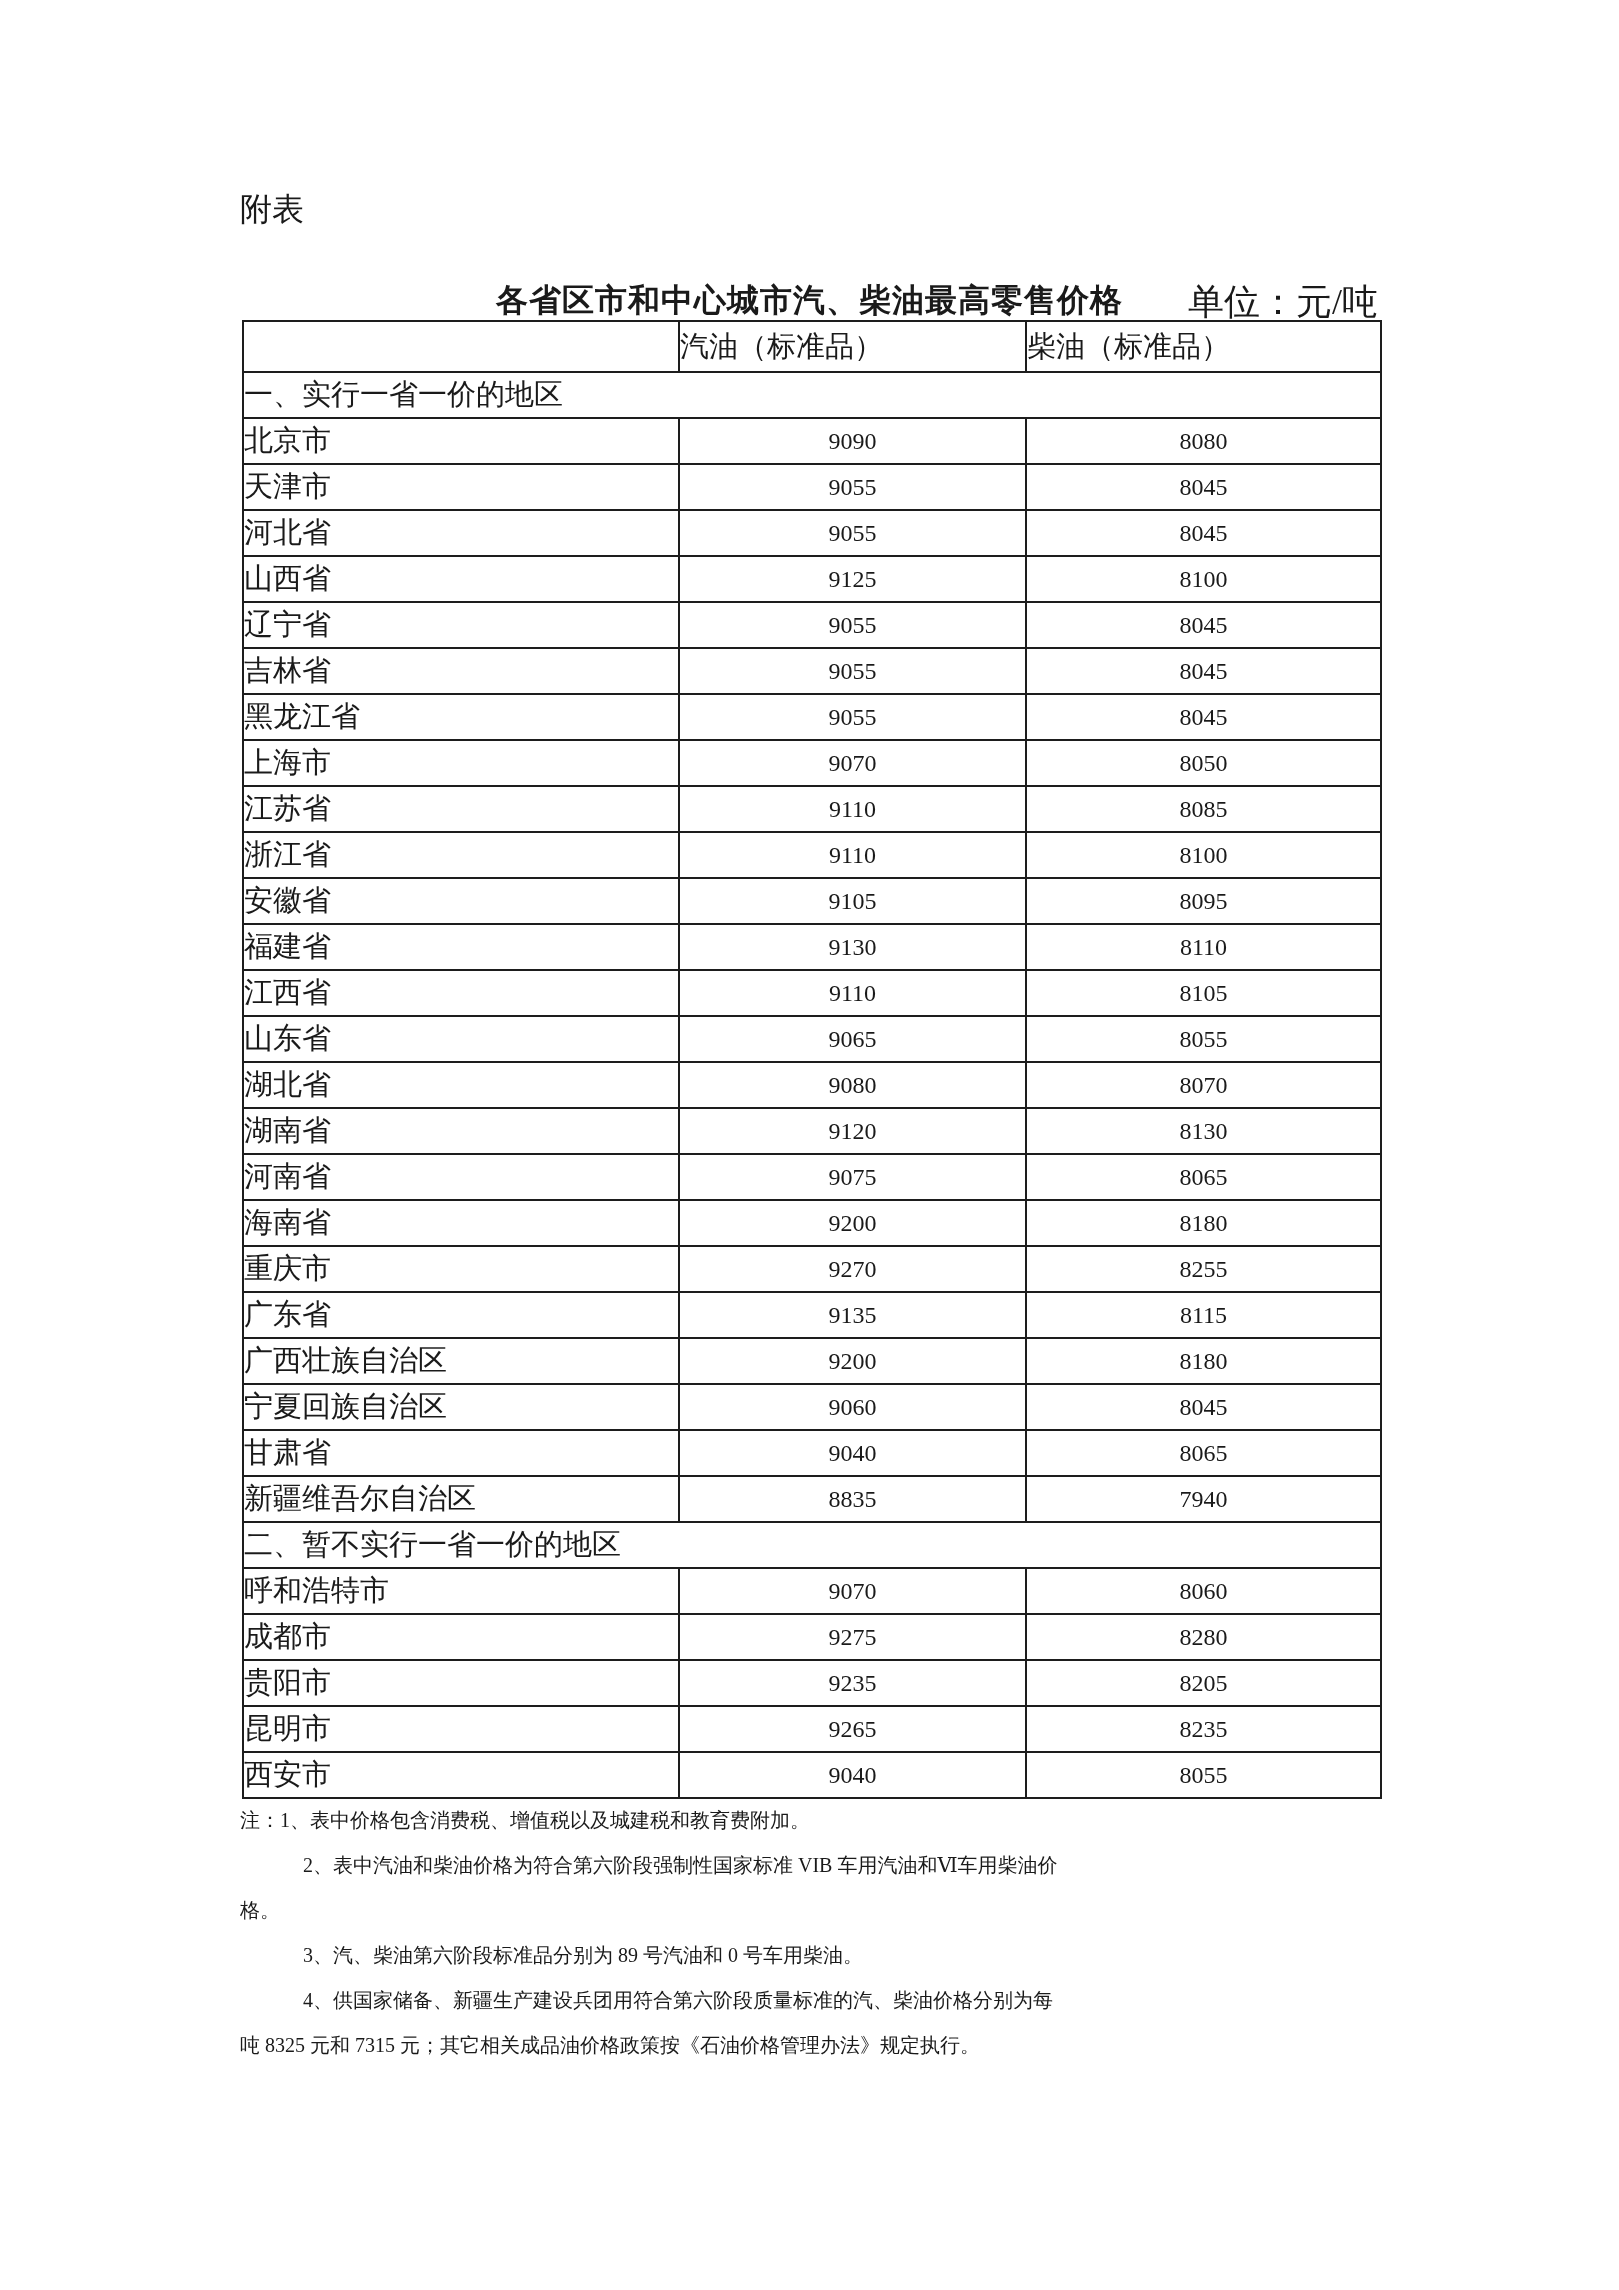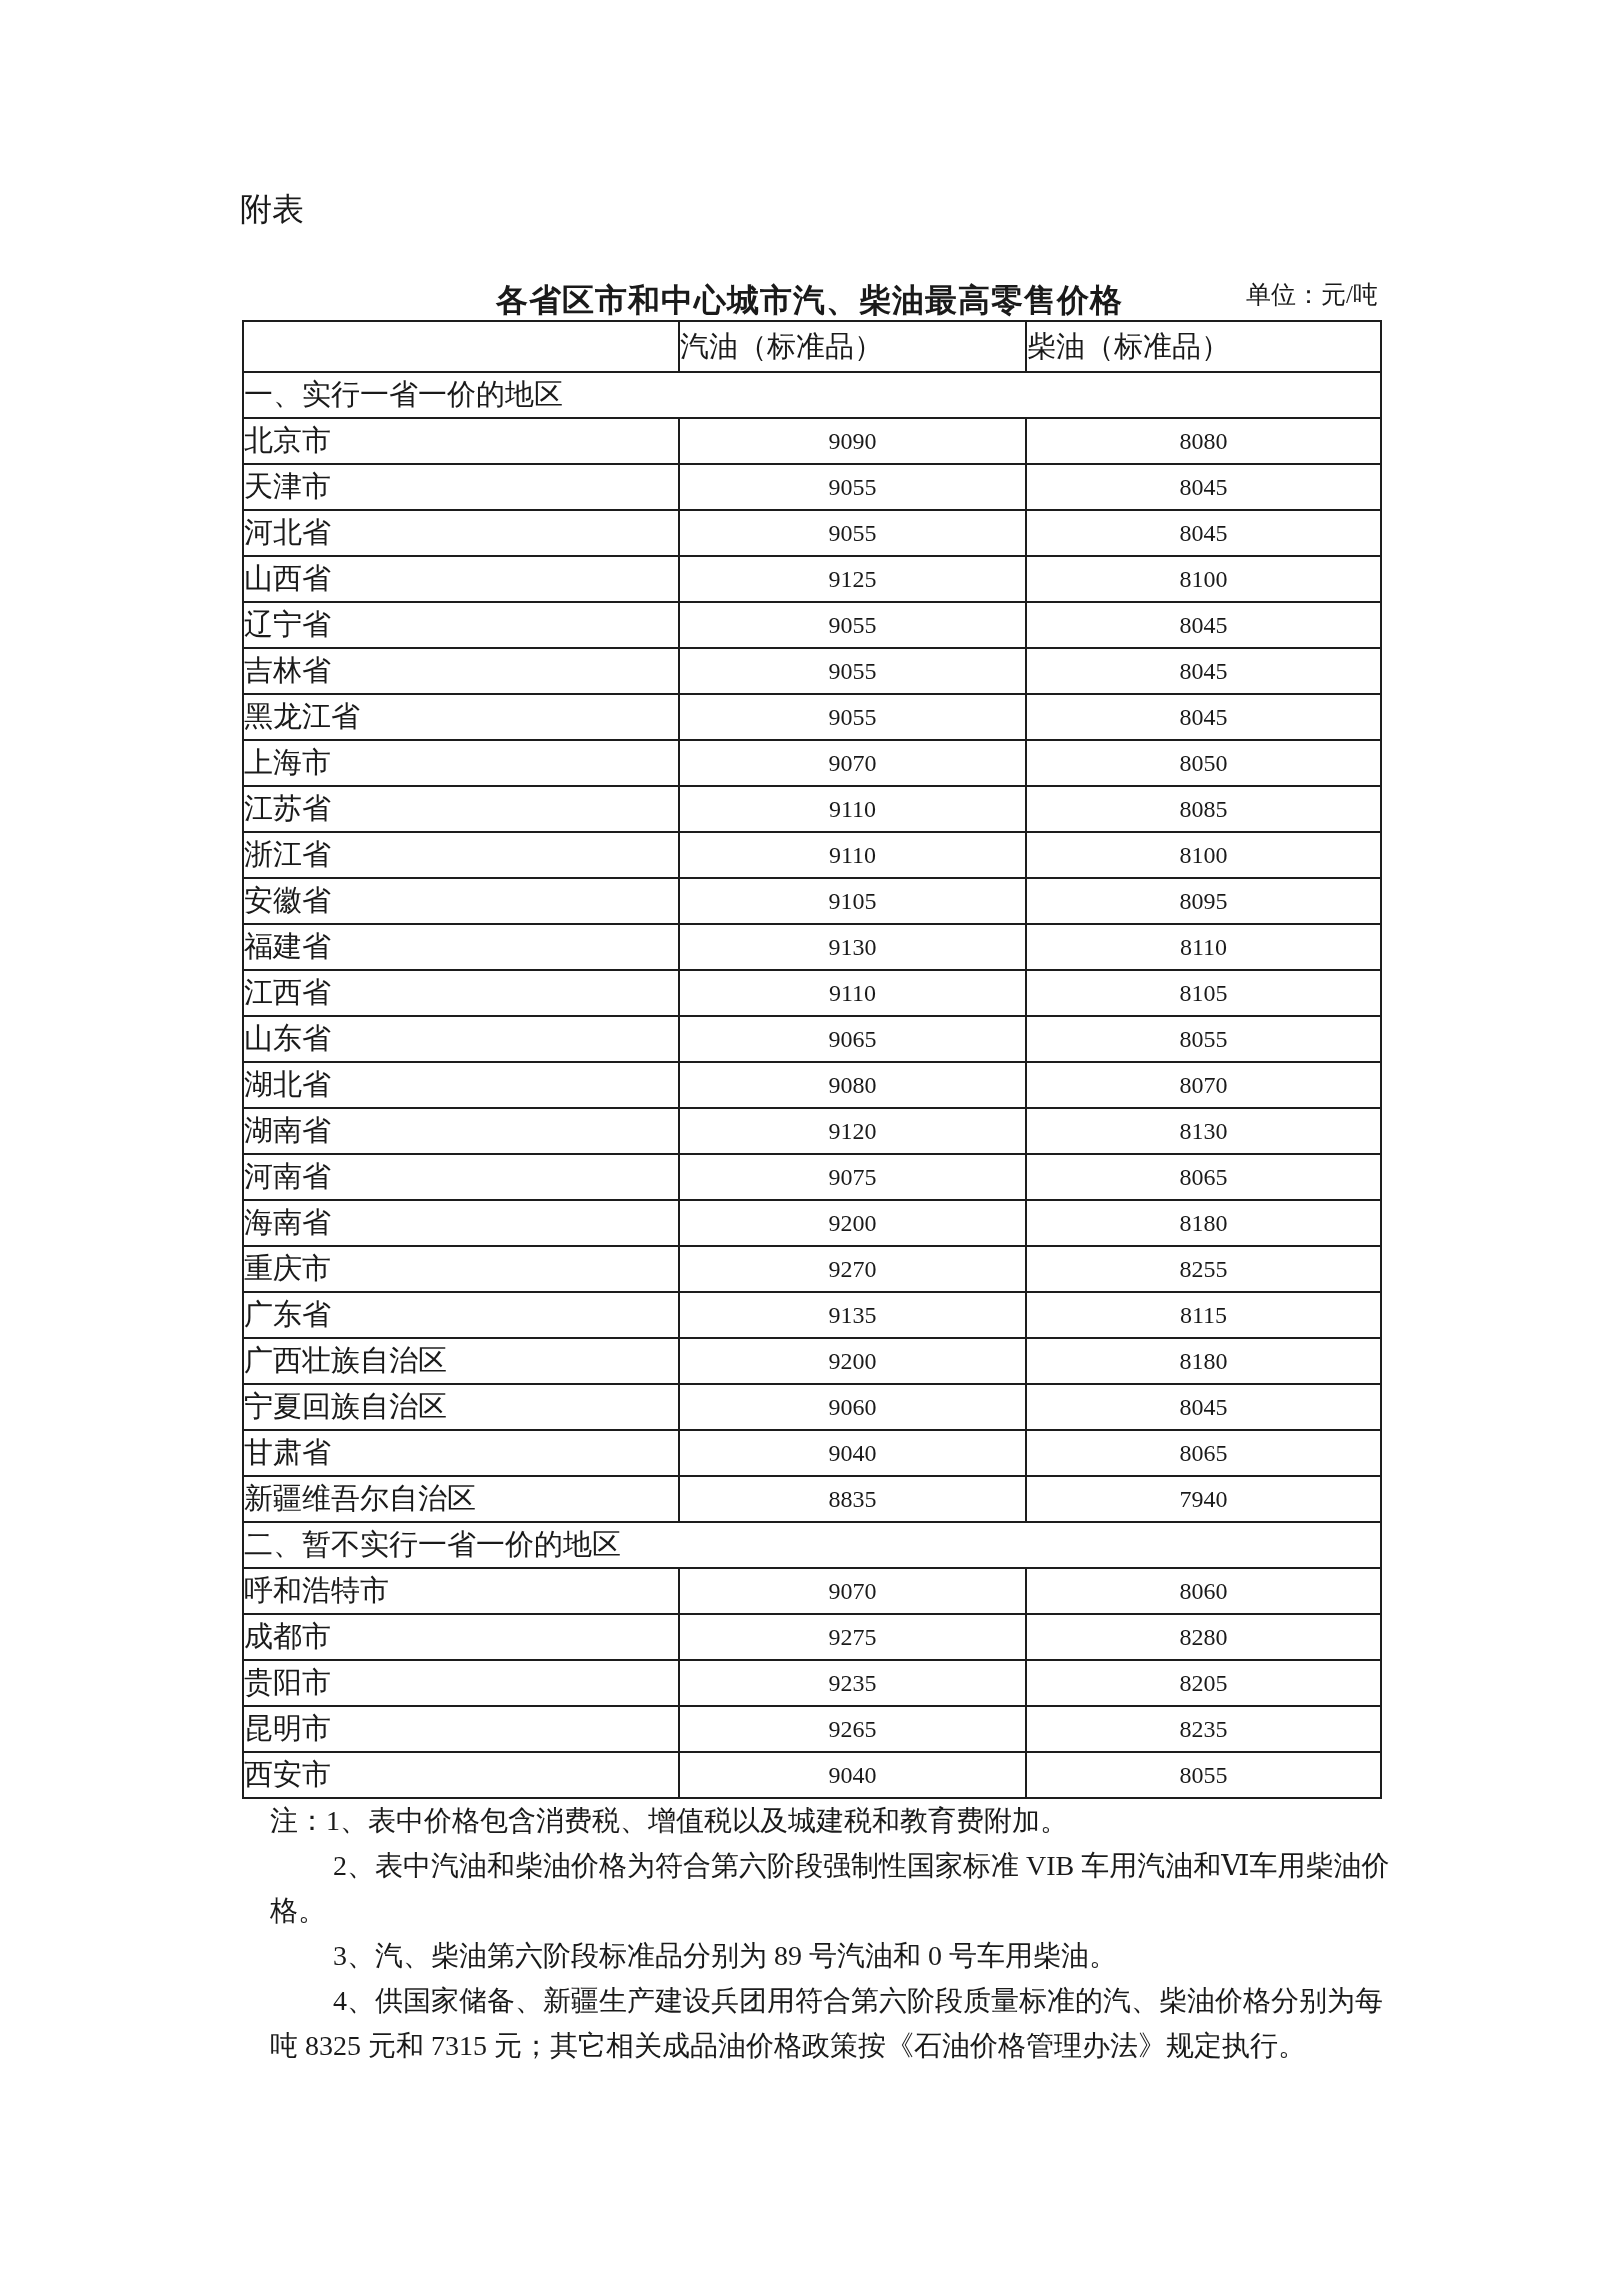--- a/index.html
+++ b/index.html
@@ -31,21 +31,21 @@
     text-align: center;
     font-size: 32px;
     font-weight: 700;
     letter-spacing: 1px;
     margin-top: 46px;
   }
   .unit-label {
     position: absolute;
     top: 278px;
     right: 241px;
-    font-size: 25px;
+    font-size: 36px;
   }
   table.price-table {
     position: absolute;
     left: 242px;
     top: 320px;
     width: 1138px;
     border-collapse: collapse;
     table-layout: fixed;
     font-size: 29px;
   }
@@ -75,23 +75,22 @@
   }
   td.num-cell {
     text-align: center;
     font-size: 24px;
   }
   .notes {
     position: absolute;
     left: 240px;
     top: 1798px;
     width: 1161px;
-    font-size: 28px;
+    font-size: 20px;
     line-height: 45px;
-    margin-left: 30px;
   }
   .note-line {
     white-space: nowrap;
   }
   .note-line.indent {
     padding-left: 63px;
   }
 </style>
 </head>
 <body>

